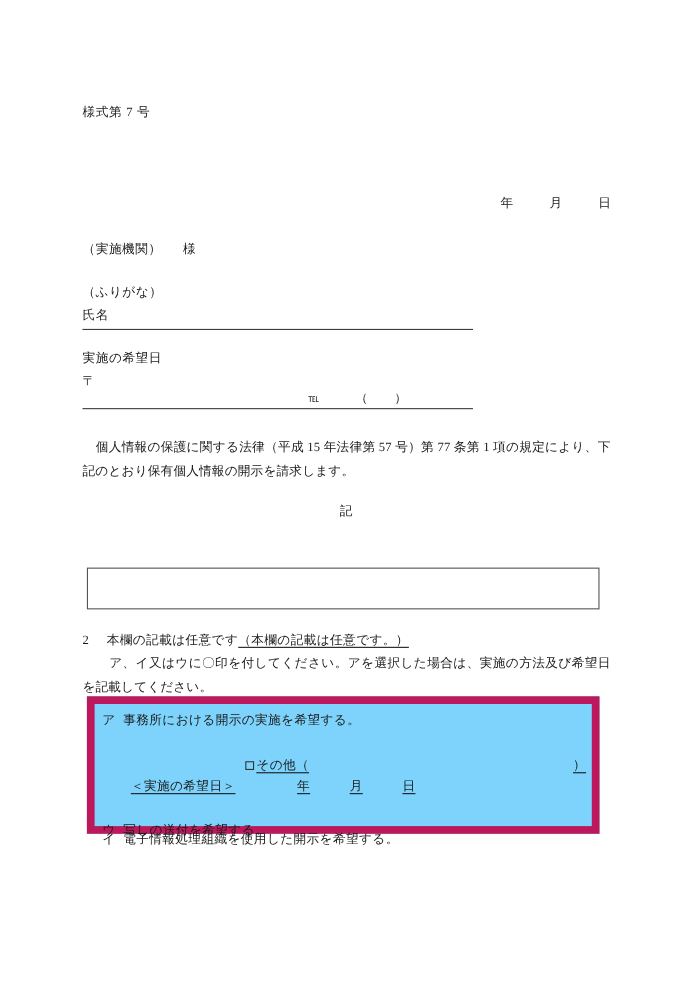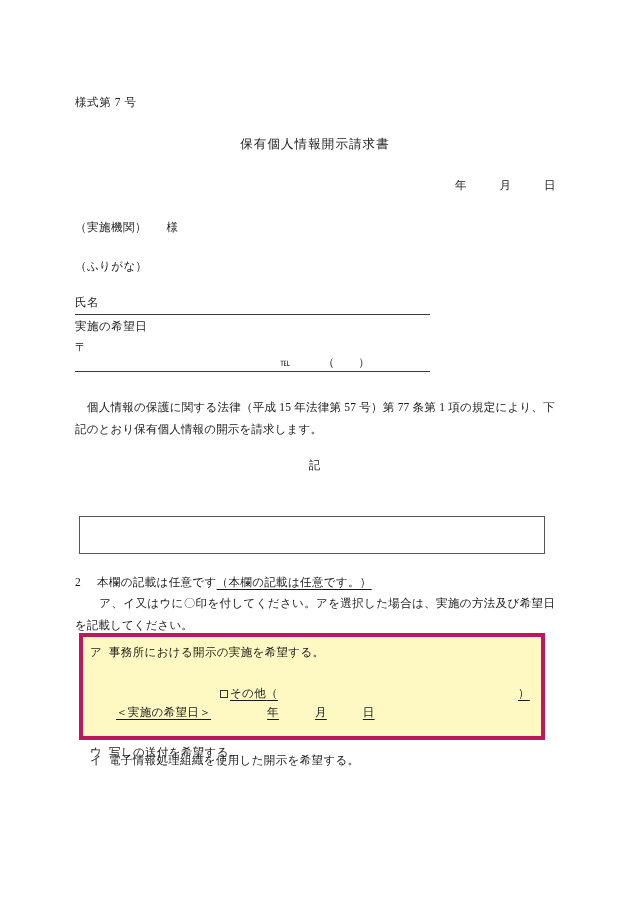--- a/index.html
+++ b/index.html
@@ -77,21 +77,20 @@
   }
   .name-row {
     left: 75px;
     top: 277px;
     width: 355px;
     font-size: 11.5px;
     letter-spacing: .5px;
     border-bottom: 1px solid #3a3a3a;
     padding-bottom: 2px;
     box-sizing: border-box;
-    margin-top: 15px;
   }
 
   
   .addr-label {
     left: 75px;
     top: 316px;
     font-size: 11.5px;
     letter-spacing: .5px;
   }
   .addr-postal {
@@ -183,24 +182,24 @@
     letter-spacing: .1px;
     text-align: justify;
   }
   .sec2-note .indent { display: inline-block; width: 24px; }
 
   
   .opt-box {
     left: 79px;
     top: 633px;
     width: 466px;
-    height: 107px;
-    border: 4px solid #be185d;
-    box-sizing: border-box;
-    background: #fef9c3;
+    height: 125px;
+    border: 7px solid #be185d;
+    box-sizing: border-box;
+    background: #7dd3fc;
   }
   .opt-row {
     position: absolute;
     left: 0;
     width: 100%;
     font-size: 11.5px;
     letter-spacing: .35px;
     white-space: nowrap;
   }
   .opt-marker {
@@ -259,21 +258,20 @@
   .wish-row .sp1 { display: inline-block; width: 56px; }
   .wish-row .sp2 { display: inline-block; width: 36px; }
 </style>
 </head>
 <body>
 
 <div class="page">
 
   <div class="abs form-no">様式第 7 号</div>
 
-  <div class="abs doc-title">保有個人情報開示請求書</div>
 
   <div class="abs date-line nowrap">
     <span>年</span>
     <span class="gap"></span>
     <span>月</span>
     <span class="gap"></span>
     <span>日</span>
   </div>
 
   <div class="abs addressee nowrap">

